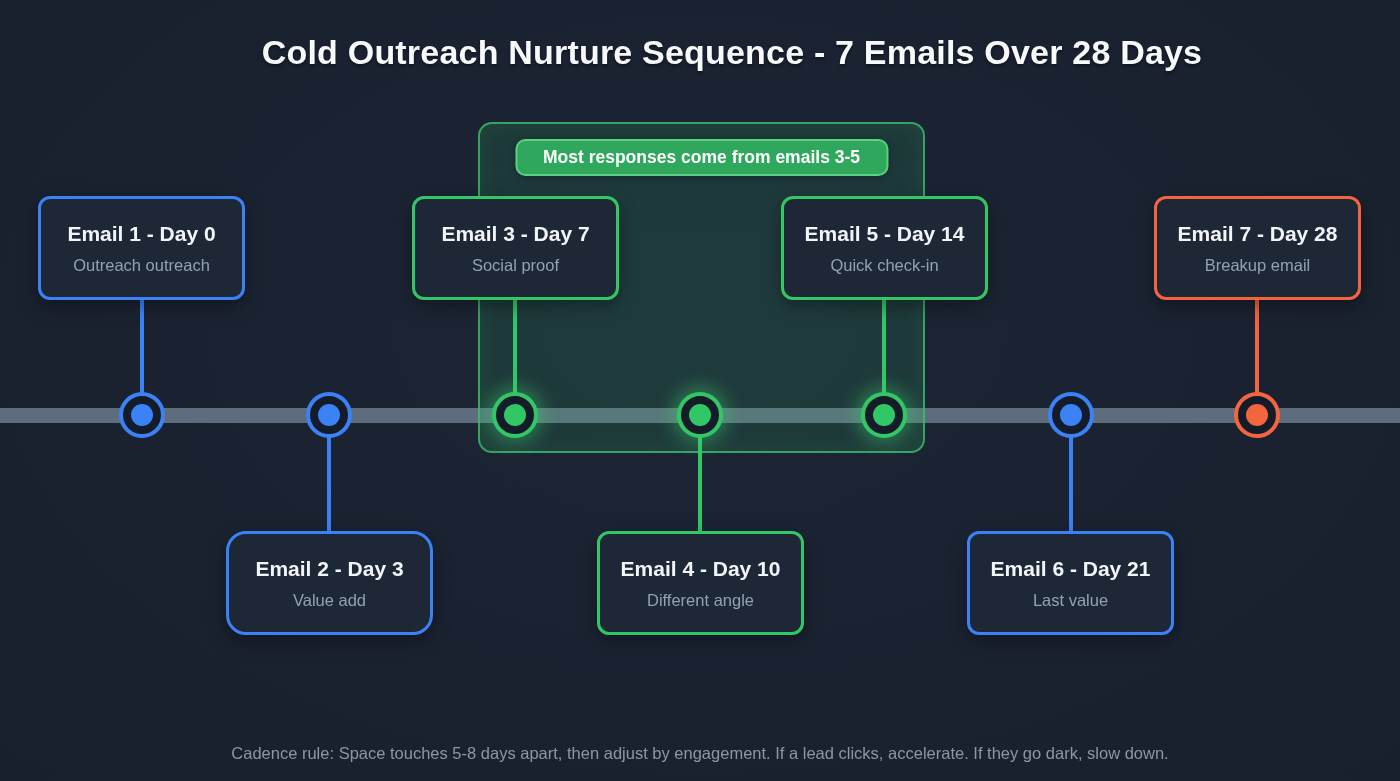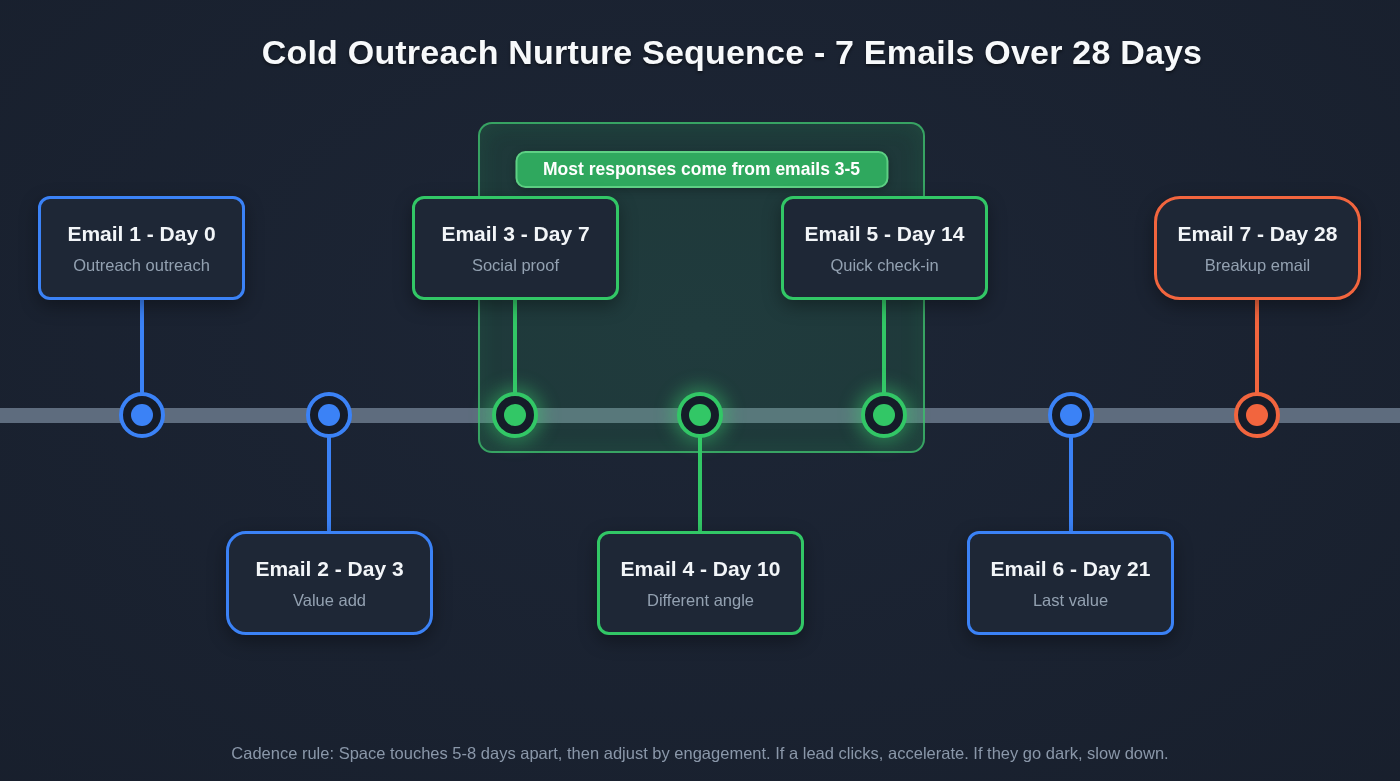--- a/index.html
+++ b/index.html
@@ -20,21 +20,21 @@
 
   
   .panel{
     position:absolute;left:478px;top:122px;width:447px;height:331px;
     background:rgba(52,199,107,0.13);
     border:2px solid rgba(62,190,110,0.8);
     border-radius:14px;z-index:2;box-sizing:border-box;
     box-shadow:0 0 24px rgba(50,199,102,0.12) inset;
   }
   .badge{
-    position:absolute;top:27px;left:50%;transform:translateX(-50%);
+    position:absolute;top:15px;left:50%;transform:translateX(-50%);
     background:#2fa85e;border:2px solid #5ed084;border-radius:10px;
     padding:6px 26px;white-space:nowrap;
     font-size:17.5px;font-weight:700;color:#ffffff;
     box-shadow:0 2px 8px rgba(0,0,0,.25);
   }
 
   
   .timeline{
     position:absolute;left:0;top:408px;width:1400px;height:15px;
     background:var(--timeline,#5e6c7e);z-index:1;
@@ -83,21 +83,21 @@
     font-size:16.5px;color:#8a97a9;margin-top:36px;
   }
 
   
   .x1{left:38px;}  .cx1{left:140px;} .dx1{left:119px;}
   .x2{left:226px;border-radius:20px;} .cx2{left:327px;} .dx2{left:306px;}
   .x3{left:412px;} .cx3{left:513px;} .dx3{left:492px;}
   .x4{left:597px;} .cx4{left:698px;} .dx4{left:677px;}
   .x5{left:781px;} .cx5{left:882px;} .dx5{left:861px;}
   .x6{left:967px;} .cx6{left:1069px;}.dx6{left:1048px;}
-  .x7{left:1154px;border-radius:26px;}.cx7{left:1255px;}.dx7{left:1234px;}
+  .x7{left:1154px;}.cx7{left:1255px;}.dx7{left:1234px;}
 </style>
 </head>
 <body>
 
 <div class="canvas">
 
   <div class="title">Cold Outreach Nurture Sequence - 7 Emails Over 28 Days</div>
 
   <div class="panel">
     <div class="badge">Most responses come from emails 3-5</div>

